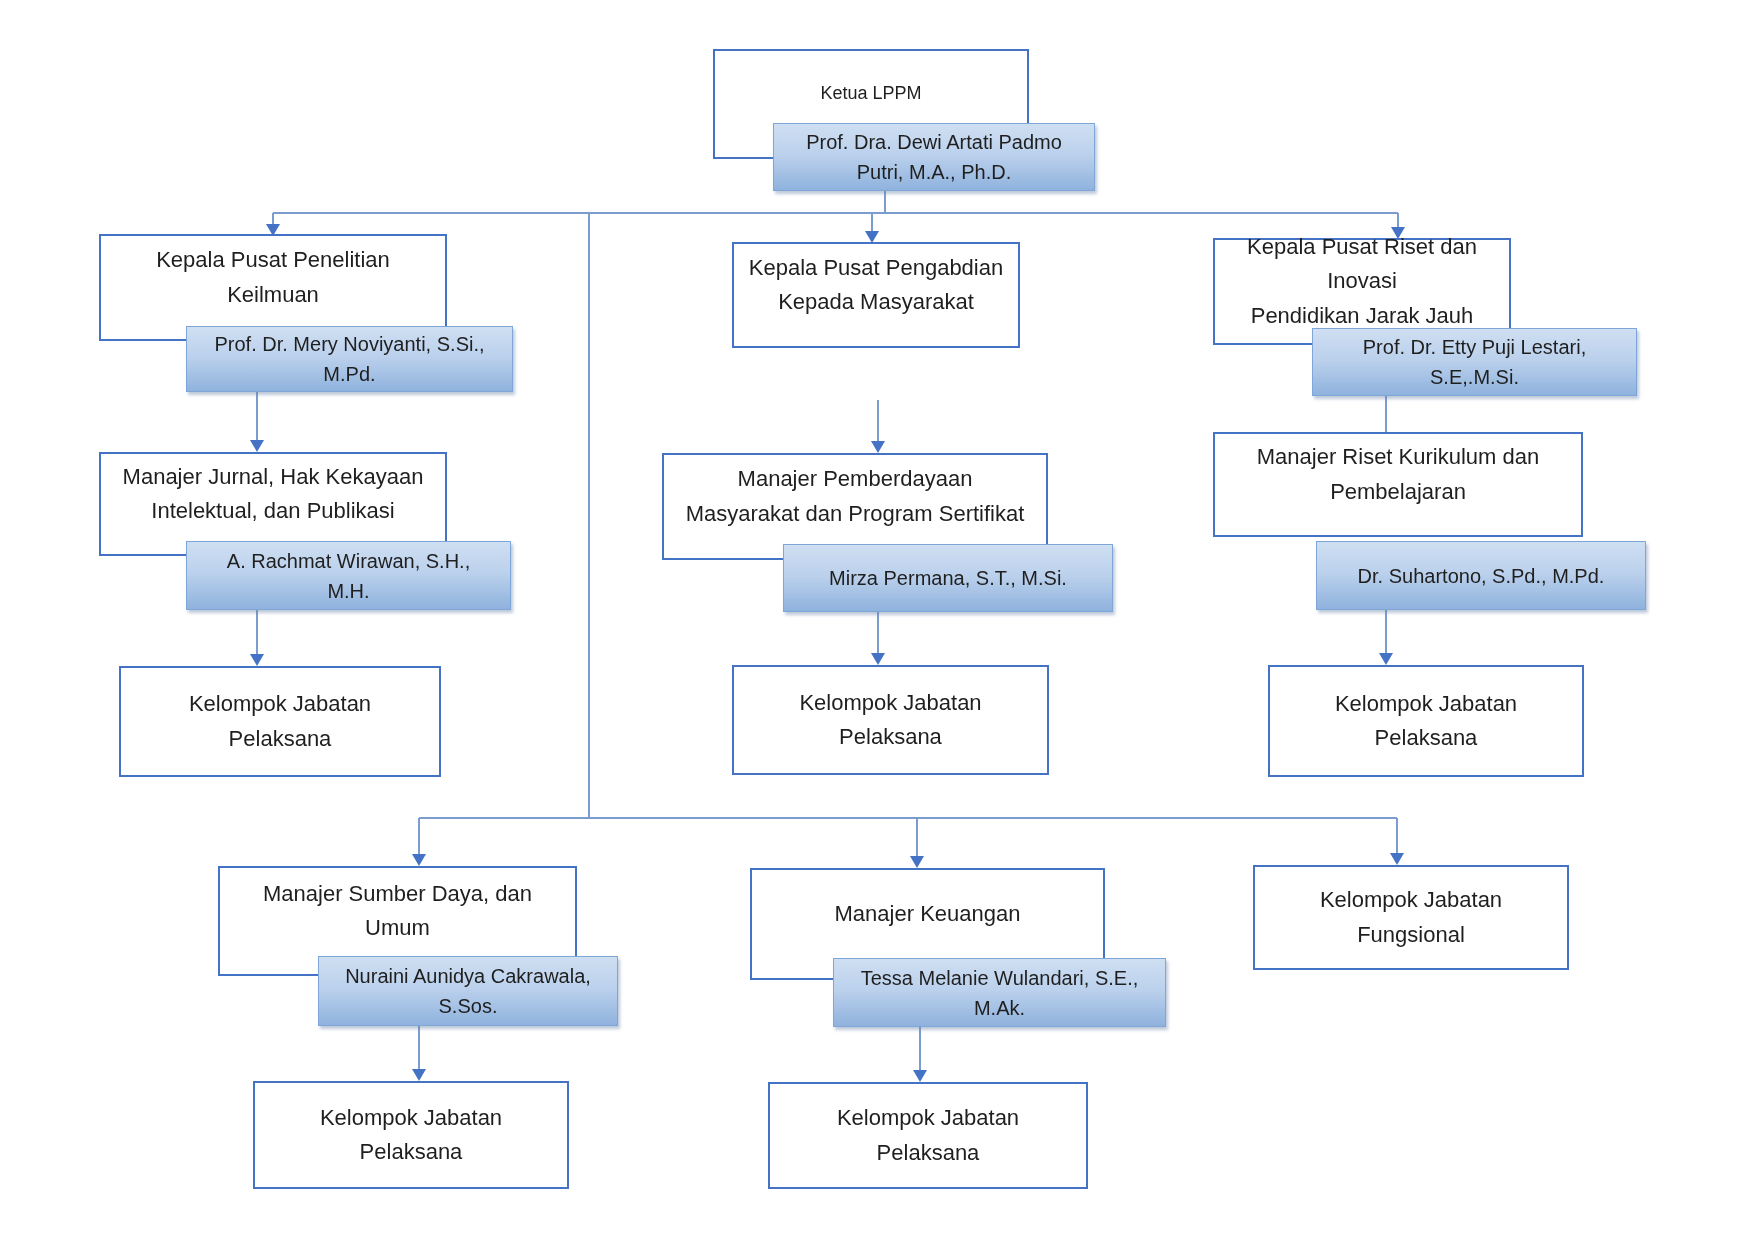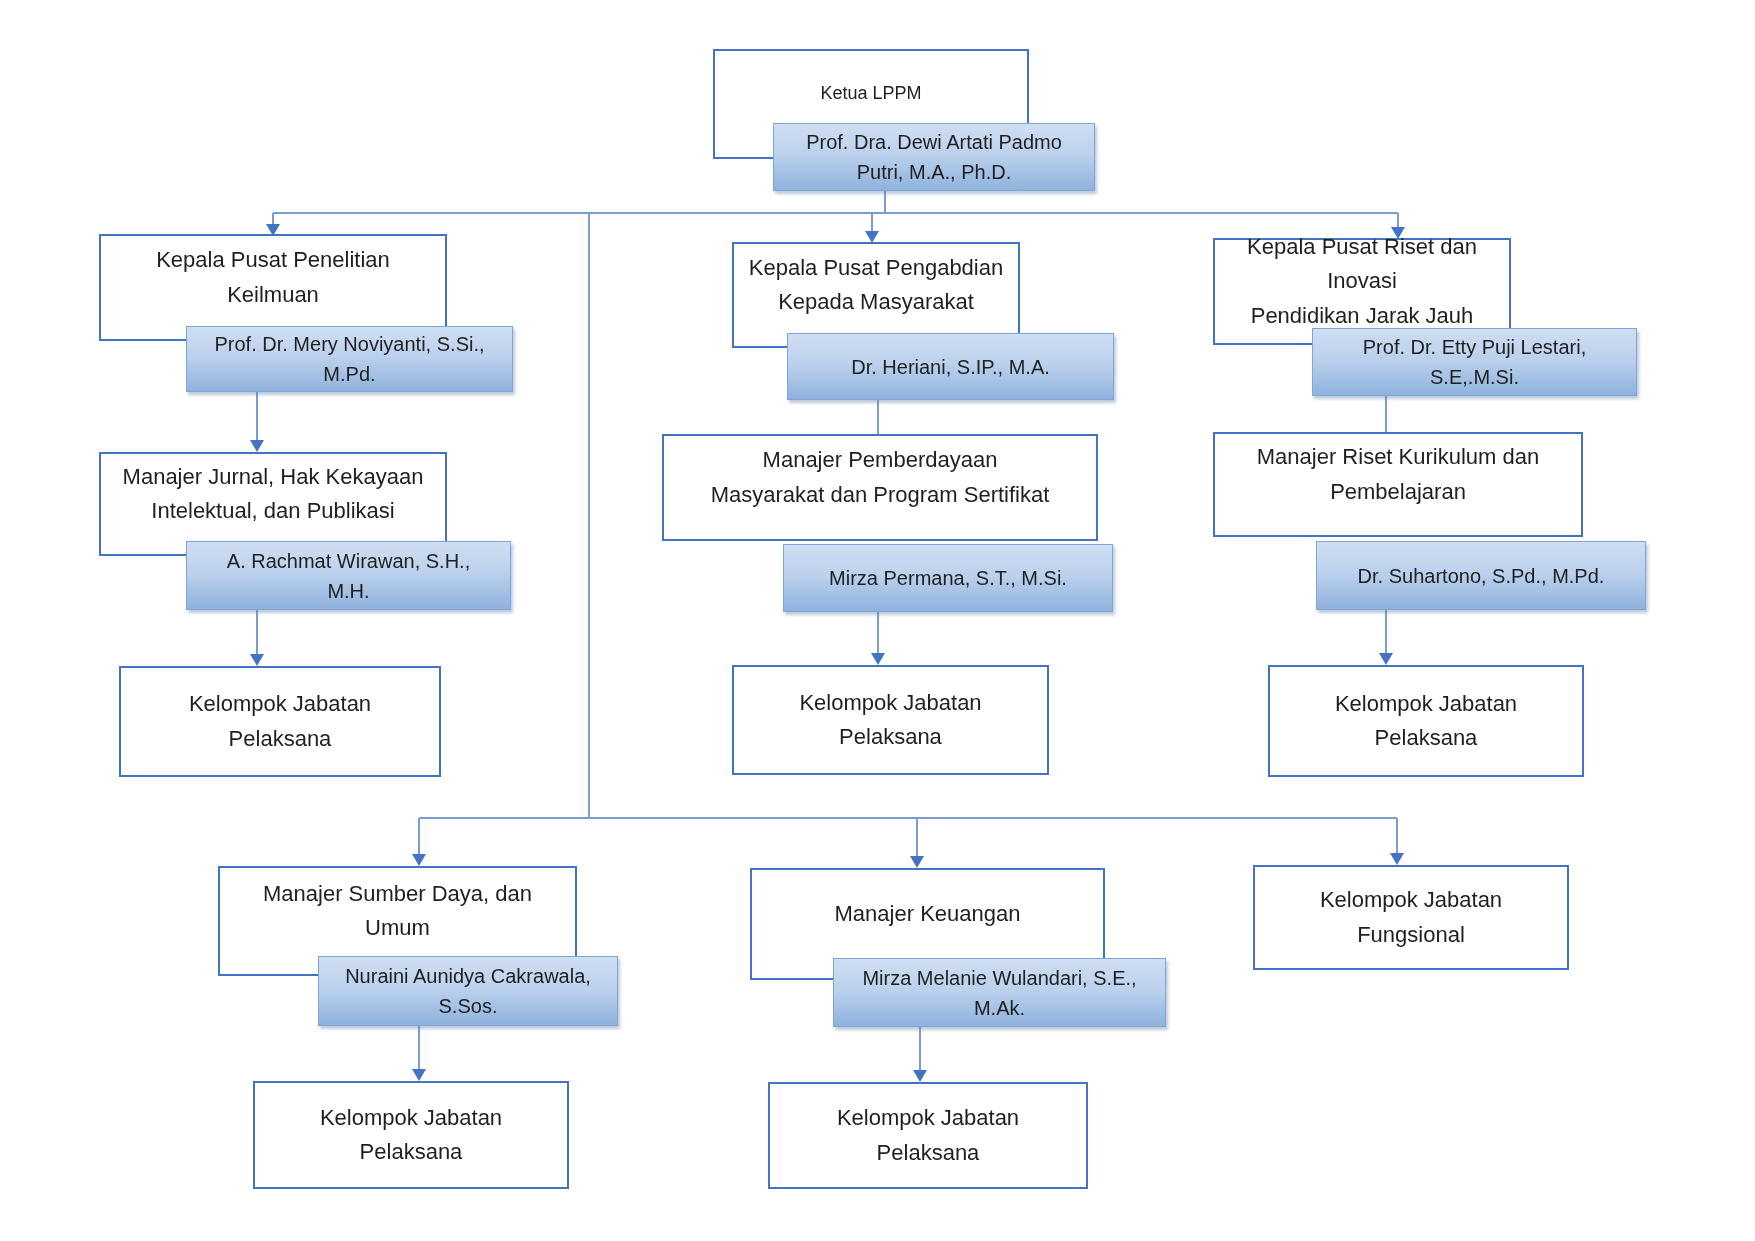--- a/index.html
+++ b/index.html
@@ -116,24 +116,21 @@
   </div>
   <div class="t-box" style="left:119px;top:666px;width:322px;height:111px">
     <span>Kelompok Jabatan
 Pelaksana</span>
   </div>
 
   <div class="t-box pad" style="left:732px;top:242px;width:288px;height:106px">
     <span>Kepala Pusat Pengabdian
 Kepada Masyarakat</span>
   </div>
-  <div class="h-box" style="left:787px;top:333px;width:327px;height:67px">
-    <span>Dr. Heriani, S.IP., M.A.</span>
-  </div>
-  <div class="t-box pad" style="left:662px;top:434px;width:436px;height:107px">
+  <div class="t-box pad" style="left:662px;top:453px;width:386px;height:107px">
     <span>Manajer Pemberdayaan
 Masyarakat dan Program Sertifikat</span>
   </div>
   <div class="h-box" style="left:783px;top:544px;width:330px;height:68px">
     <span>Mirza Permana, S.T., M.Si.</span>
   </div>
   <div class="t-box" style="left:732px;top:665px;width:317px;height:110px">
     <span>Kelompok Jabatan
 Pelaksana</span>
   </div>
@@ -168,21 +165,21 @@
   </div>
   <div class="t-box" style="left:253px;top:1081px;width:316px;height:108px">
     <span>Kelompok Jabatan
 Pelaksana</span>
   </div>
 
   <div class="t-box pad" style="left:750px;top:868px;width:355px;height:112px">
     <span>Manajer Keuangan</span>
   </div>
   <div class="h-box" style="left:833px;top:958px;width:333px;height:69px">
-    <span>Mirza Melanie Wulandari, S.E.,
+    <span>Tessa Melanie Wulandari, S.E.,
 M.Ak.</span>
   </div>
   <div class="t-box" style="left:768px;top:1082px;width:320px;height:107px">
     <span>Kelompok Jabatan
 Pelaksana</span>
   </div>
 
   <div class="t-box" style="left:1253px;top:865px;width:316px;height:105px">
     <span>Kelompok Jabatan
 Fungsional</span>

